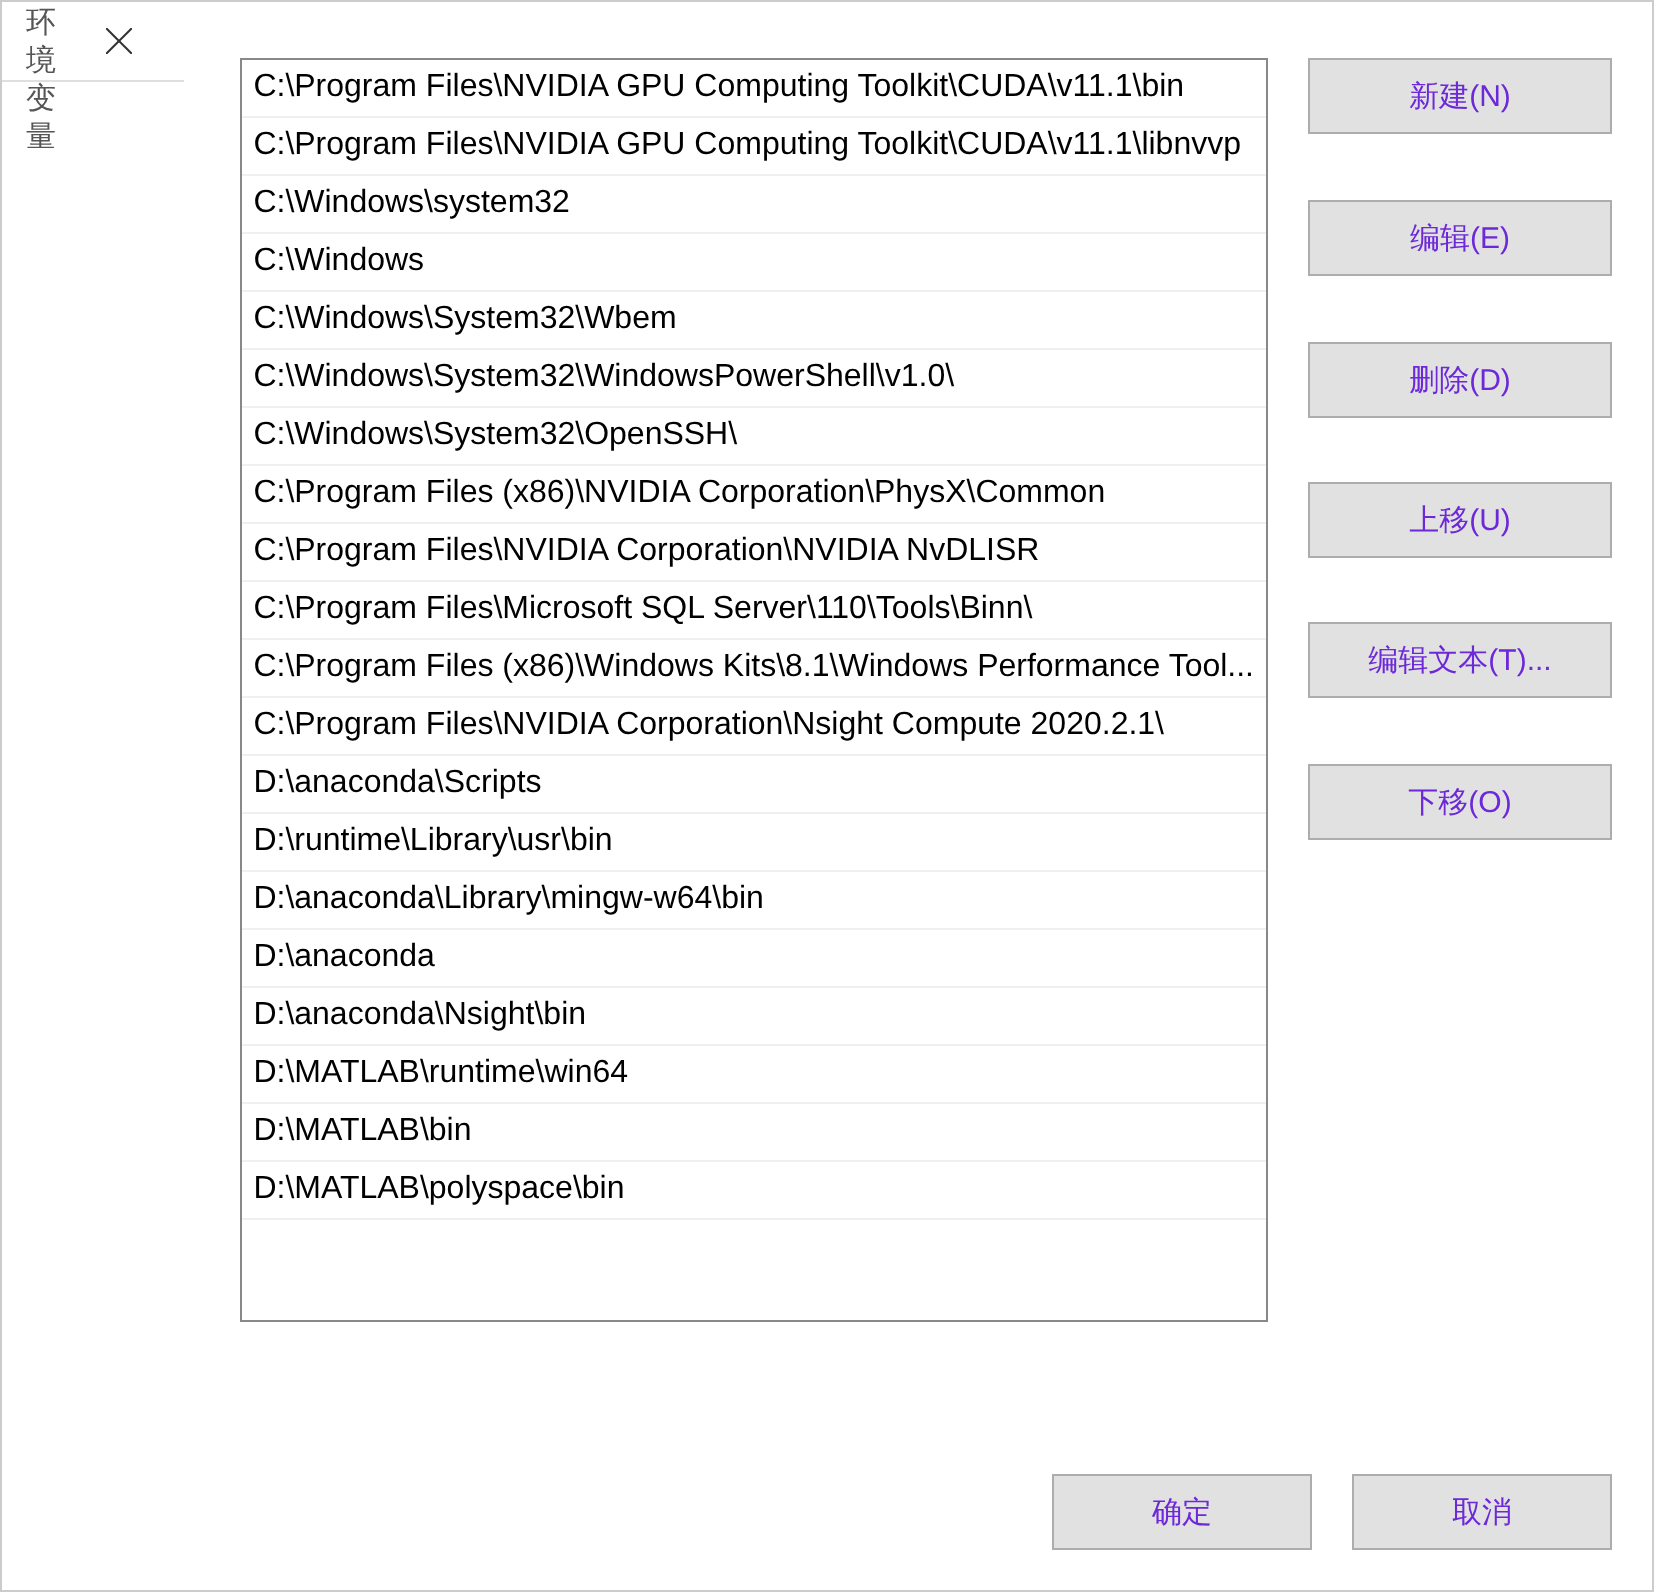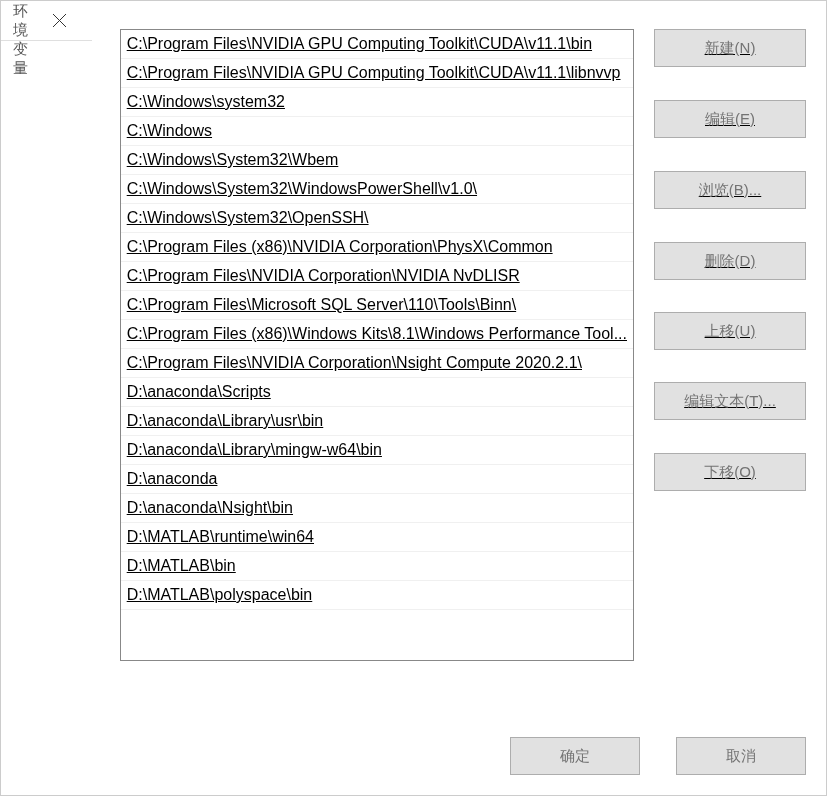--- a/index.html
+++ b/index.html
@@ -55,21 +55,20 @@
     .content-area {
       flex: 1;
       display: flex;
       flex-direction: column;
       padding: 28px 20px 20px 28px;
     }
     .main-row {
       flex: 1;
       display: flex;
       gap: 20px;
-      text-decoration: underline;
     }
     .list-box {
       flex: 1;
       border: 1px solid #888888;
       background: #ffffff;
       overflow: hidden;
       height: 632px;
     }
     .list-item {
       padding: 3px 6px 3px 6px;
@@ -86,32 +85,32 @@
       width: 152px;
       display: flex;
       flex-direction: column;
     }
     .btn {
       height: 38px;
       background: #e1e1e1;
       border: 1px solid #adadad;
       font-family: inherit;
       font-size: 15px;
-      color: #737373;
+      color: #6d28d9;
       cursor: pointer;
       display: flex;
       align-items: center;
       justify-content: center;
     }
     .gap-small { margin-top: 33px; }
     .gap-large { margin-top: 32px; }
     .footer-row {
       display: flex;
       justify-content: flex-end;
-      gap: 36px;
+      gap: 20px;
       padding-top: 24px;
     }
     .footer-row .btn {
       width: 130px;
     }
   </style>
 </head>
 <body>
 
 <div class="dialog">
@@ -134,33 +133,32 @@
         <div class="list-item">C:\Windows</div>
         <div class="list-item">C:\Windows\System32\Wbem</div>
         <div class="list-item">C:\Windows\System32\WindowsPowerShell\v1.0\</div>
         <div class="list-item">C:\Windows\System32\OpenSSH\</div>
         <div class="list-item">C:\Program Files (x86)\NVIDIA Corporation\PhysX\Common</div>
         <div class="list-item">C:\Program Files\NVIDIA Corporation\NVIDIA NvDLISR</div>
         <div class="list-item">C:\Program Files\Microsoft SQL Server\110\Tools\Binn\</div>
         <div class="list-item">C:\Program Files (x86)\Windows Kits\8.1\Windows Performance Tool...</div>
         <div class="list-item">C:\Program Files\NVIDIA Corporation\Nsight Compute 2020.2.1\</div>
         <div class="list-item">D:\anaconda\Scripts</div>
-        <div class="list-item">D:\anaconda\Library\usr\bin</div>
+        <div class="list-item">D:\runtime\Library\usr\bin</div>
         <div class="list-item">D:\anaconda\Library\mingw-w64\bin</div>
         <div class="list-item">D:\anaconda</div>
         <div class="list-item">D:\anaconda\Nsight\bin</div>
         <div class="list-item">D:\MATLAB\runtime\win64</div>
         <div class="list-item">D:\MATLAB\bin</div>
         <div class="list-item">D:\MATLAB\polyspace\bin</div>
       </div>
 
       <div class="side-buttons">
         <button class="btn">新建(N)</button>
         <button class="btn gap-small">编辑(E)</button>
-        <button class="btn gap-small">浏览(B)...</button>
         <button class="btn gap-small">删除(D)</button>
         <button class="btn gap-large">上移(U)</button>
         <button class="btn gap-large">编辑文本(T)...</button>
         <button class="btn gap-small">下移(O)</button>
       </div>
     </div>
 
     <div class="footer-row">
       <button class="btn">确定</button>
       <button class="btn">取消</button>

